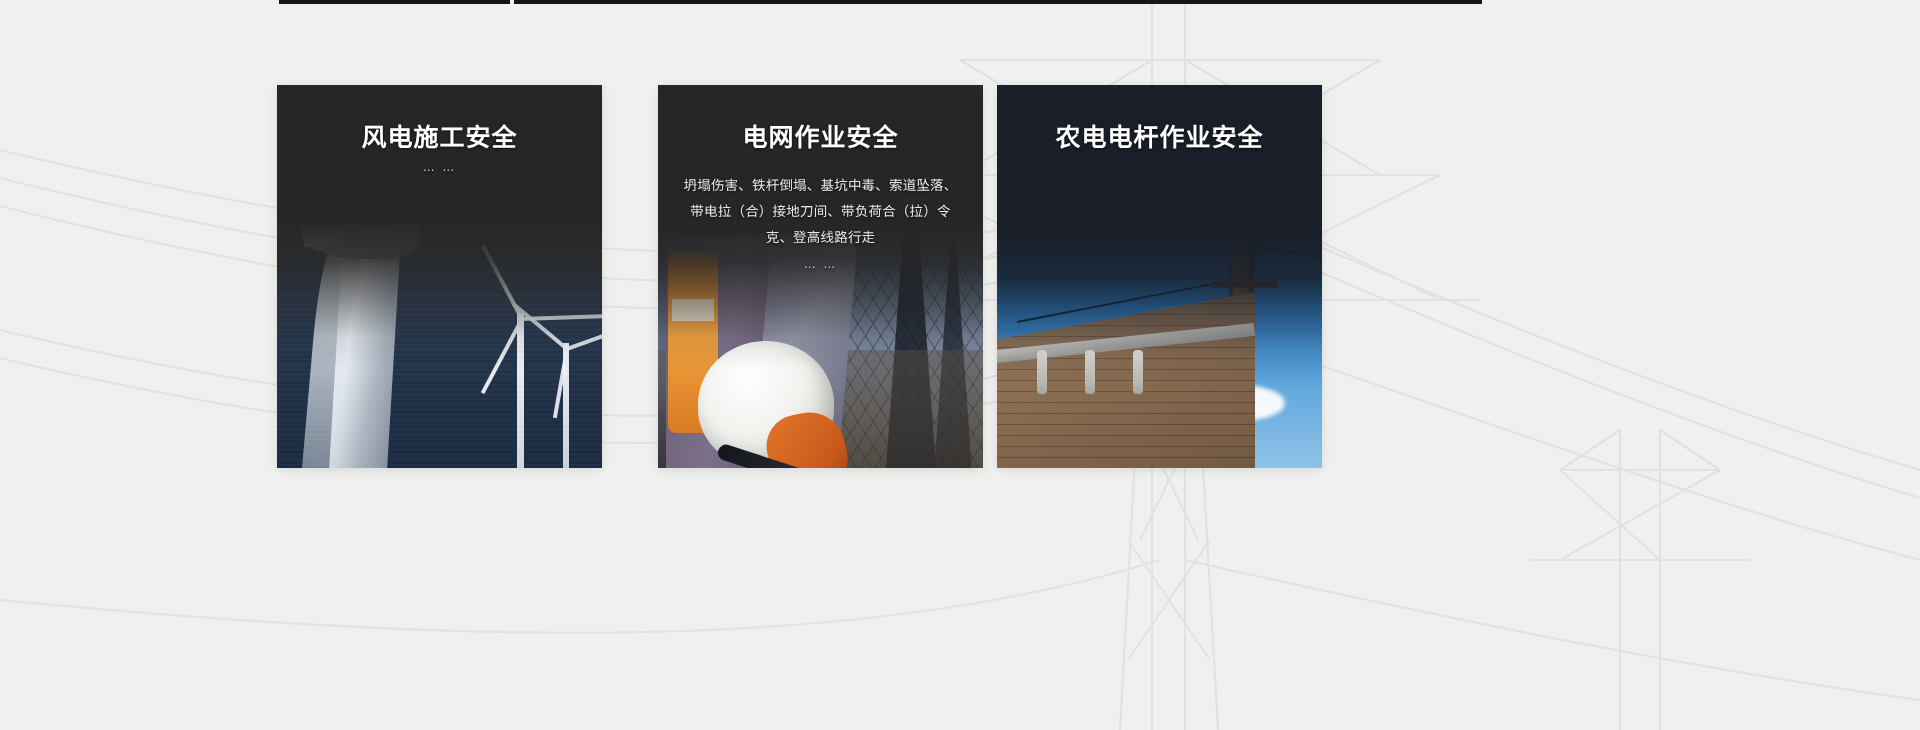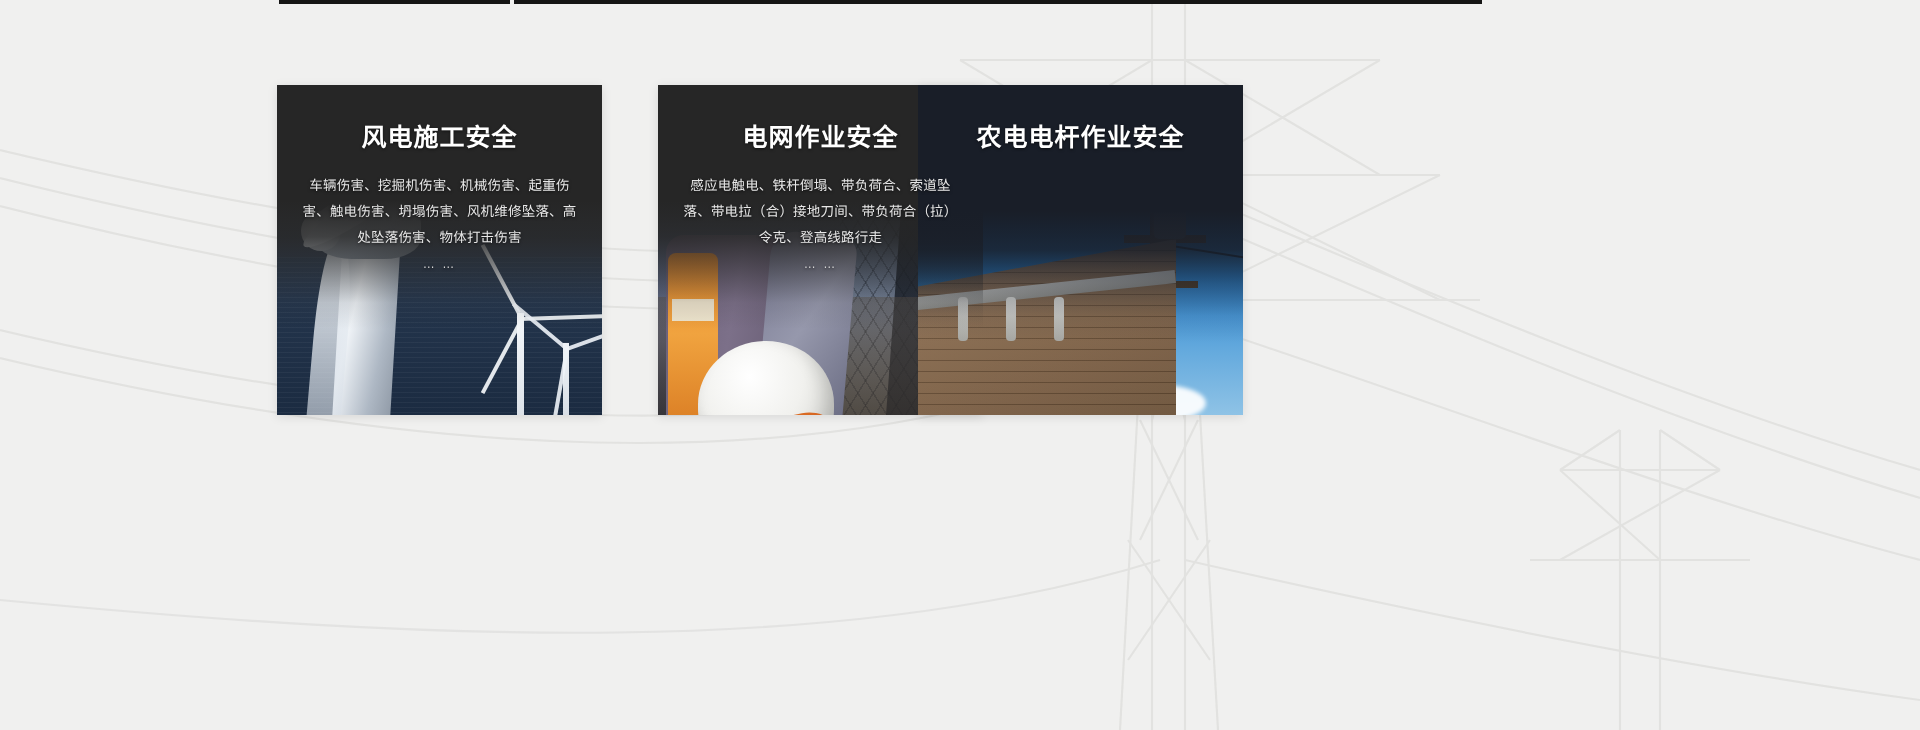--- a/index.html
+++ b/index.html
@@ -52,28 +52,28 @@
     top:0;
     width:1920px;
     height:730px;
     z-index:2;
   }
 
   .card {
     position:absolute;
     top:85px;
     width:325px;
-    height:330px;
+    height:383px;
     background:#262626;
     overflow:hidden;
     box-shadow:0 2px 10px rgba(0,0,0,0.10);
   }
   .card.c1 { left:277px; }
   .card.c2 { left:658px; }
-  .card.c3 { left:918px; }
+  .card.c3 { left:997px; }
 
   
   .card-photo {
     position:absolute;
     inset:0;
     z-index:1;
   }
   .card-scrim {
     position:absolute;
     inset:0;
@@ -380,21 +380,20 @@
       <div class="tower-big"></div>
       <div class="blade-b"></div>
       <div class="nacelle"></div>
       <div class="hub">
           <div class="blade-a"></div>
         </div>
     </div>
     <div class="card-scrim"></div>
     <div class="card-content">
       <div class="card-title">风电施工安全</div>
-      <div class="card-desc">车辆伤害、挖掘机伤害、机械伤害、起重伤害、触电伤害、坍塌伤害、风机维修坠落、高处坠落伤害、物体打击伤害</div>
       <div class="card-more">… …</div>
     </div>
   </div>
 
   <div class="card c2">
     <div class="card-photo ph2">
       <div class="sky-r"></div>
       <div class="lattice"></div>
       <div class="pylon1"></div>
       <div class="pylon2"></div>
@@ -403,21 +402,21 @@
       <div class="vest"></div>
       <div class="vest-stripe"></div>
       <div class="sleeve"></div>
       <div class="helmet"></div>
       <div class="glove"></div>
       <div class="tool"></div>
     </div>
     <div class="card-scrim"></div>
     <div class="card-content">
       <div class="card-title">电网作业安全</div>
-      <div class="card-desc">感应电触电、铁杆倒塌、带负荷合、索道坠落、带电拉（合）接地刀间、带负荷合（拉）令克、登高线路行走</div>
+      <div class="card-desc">坍塌伤害、铁杆倒塌、基坑中毒、索道坠落、带电拉（合）接地刀间、带负荷合（拉）令克、登高线路行走</div>
       <div class="card-more">… …</div>
     </div>
   </div>
 
   <div class="card c3">
     <div class="card-photo ph3">
       <div class="cloud1"></div>
         <div class="cloud2"></div>
         <div class="cloud3"></div>
       <div class="wire1"></div>

